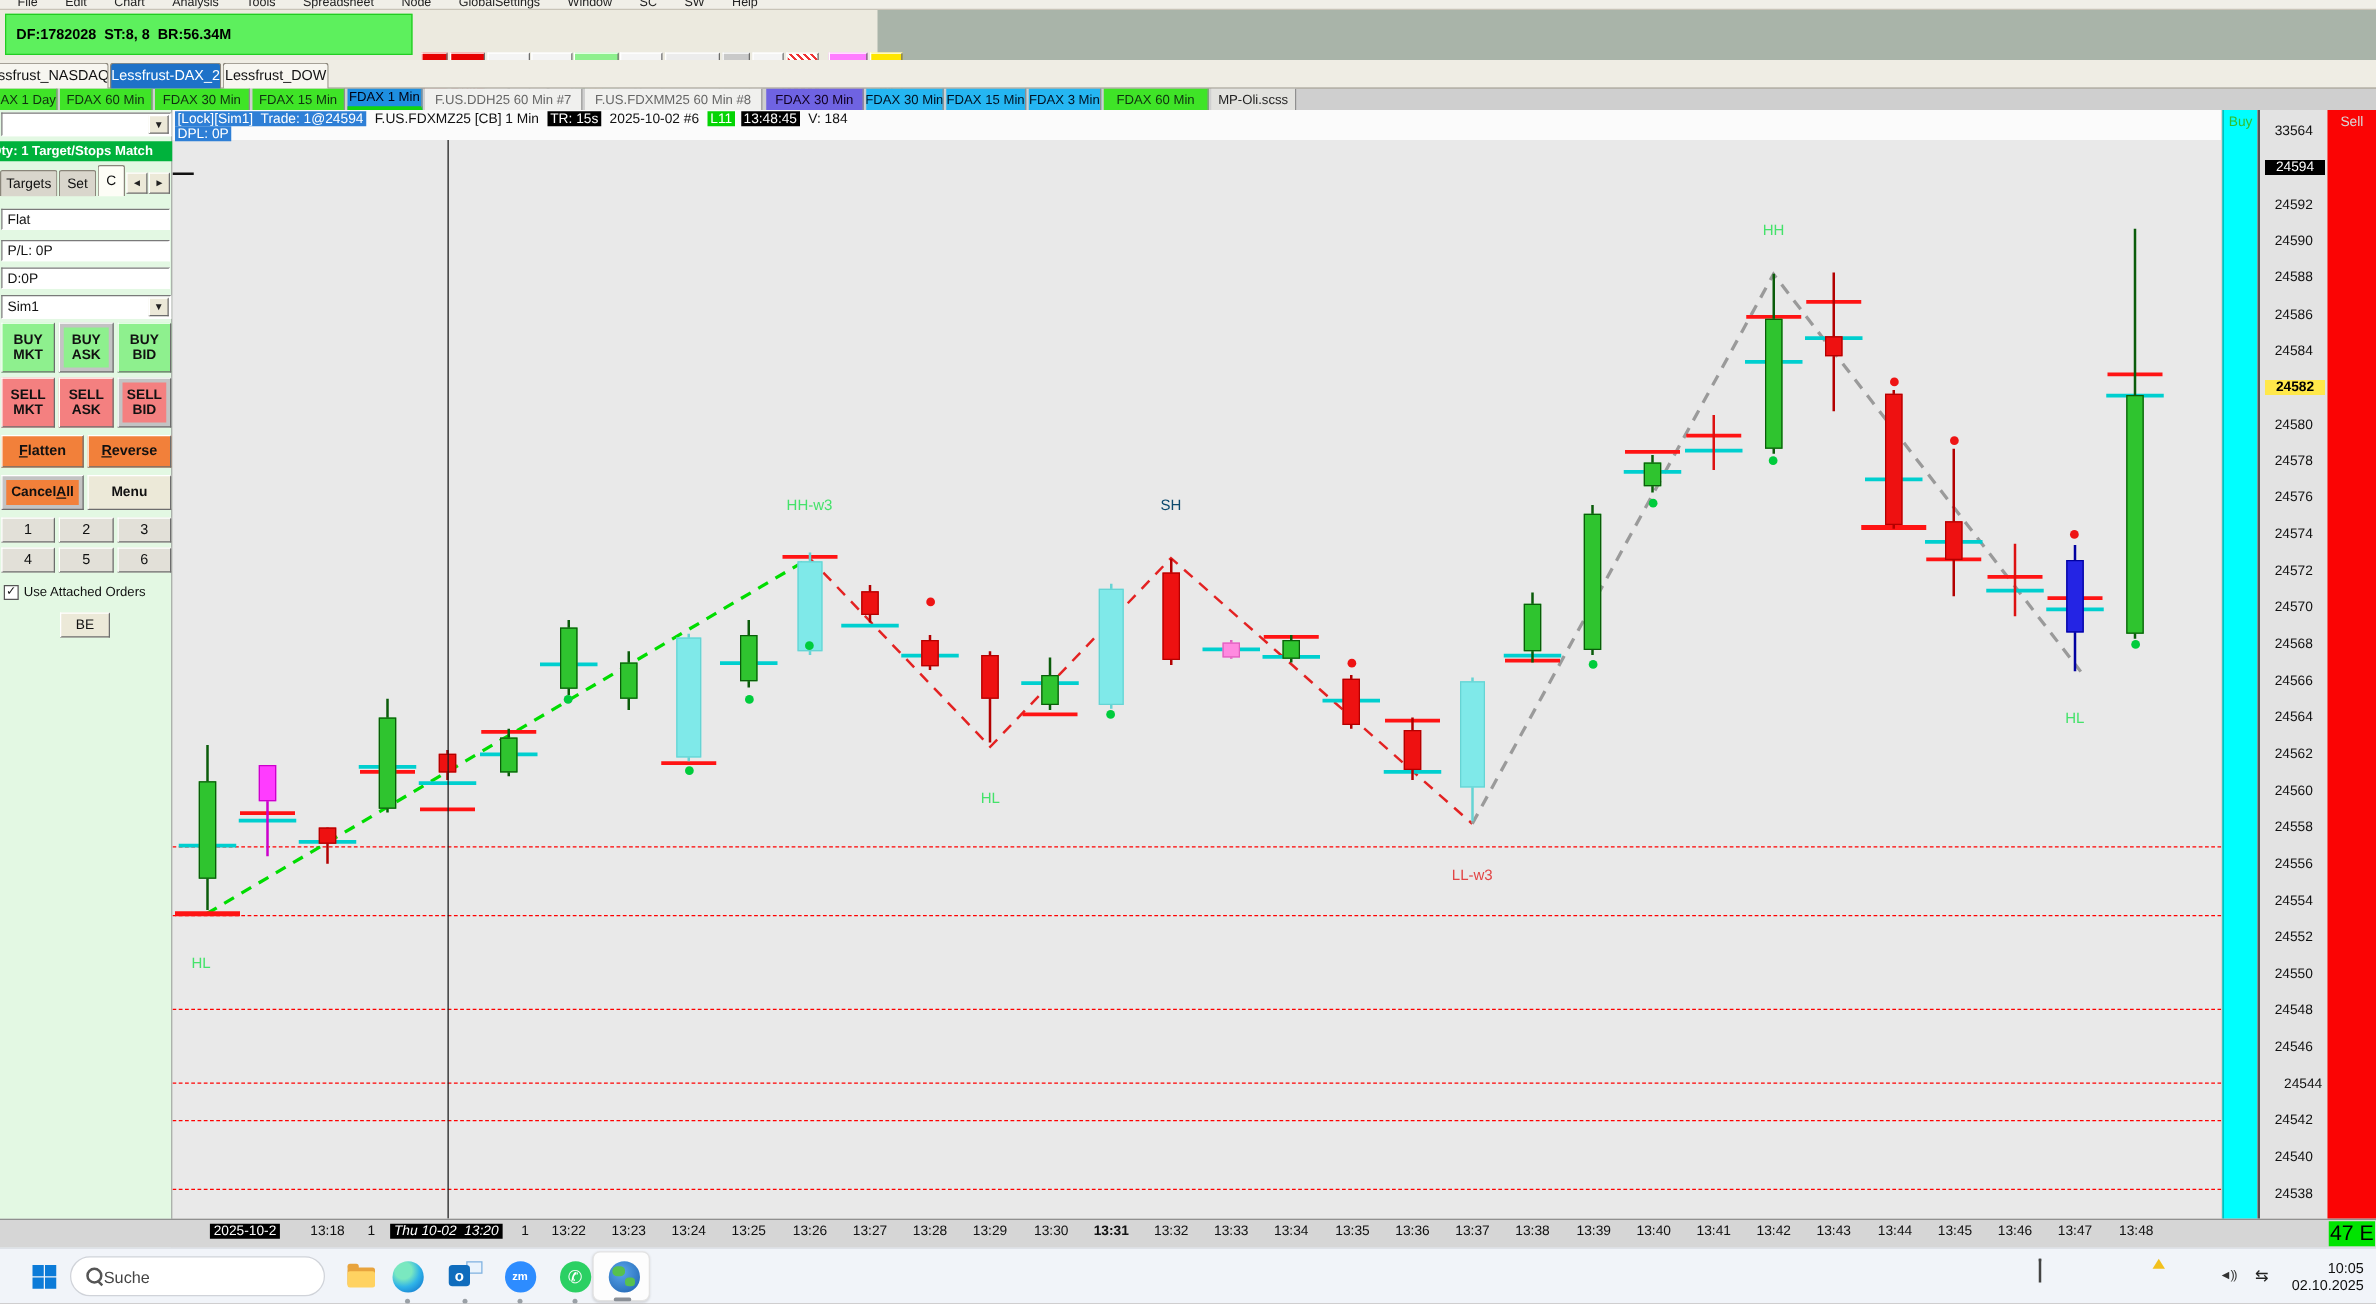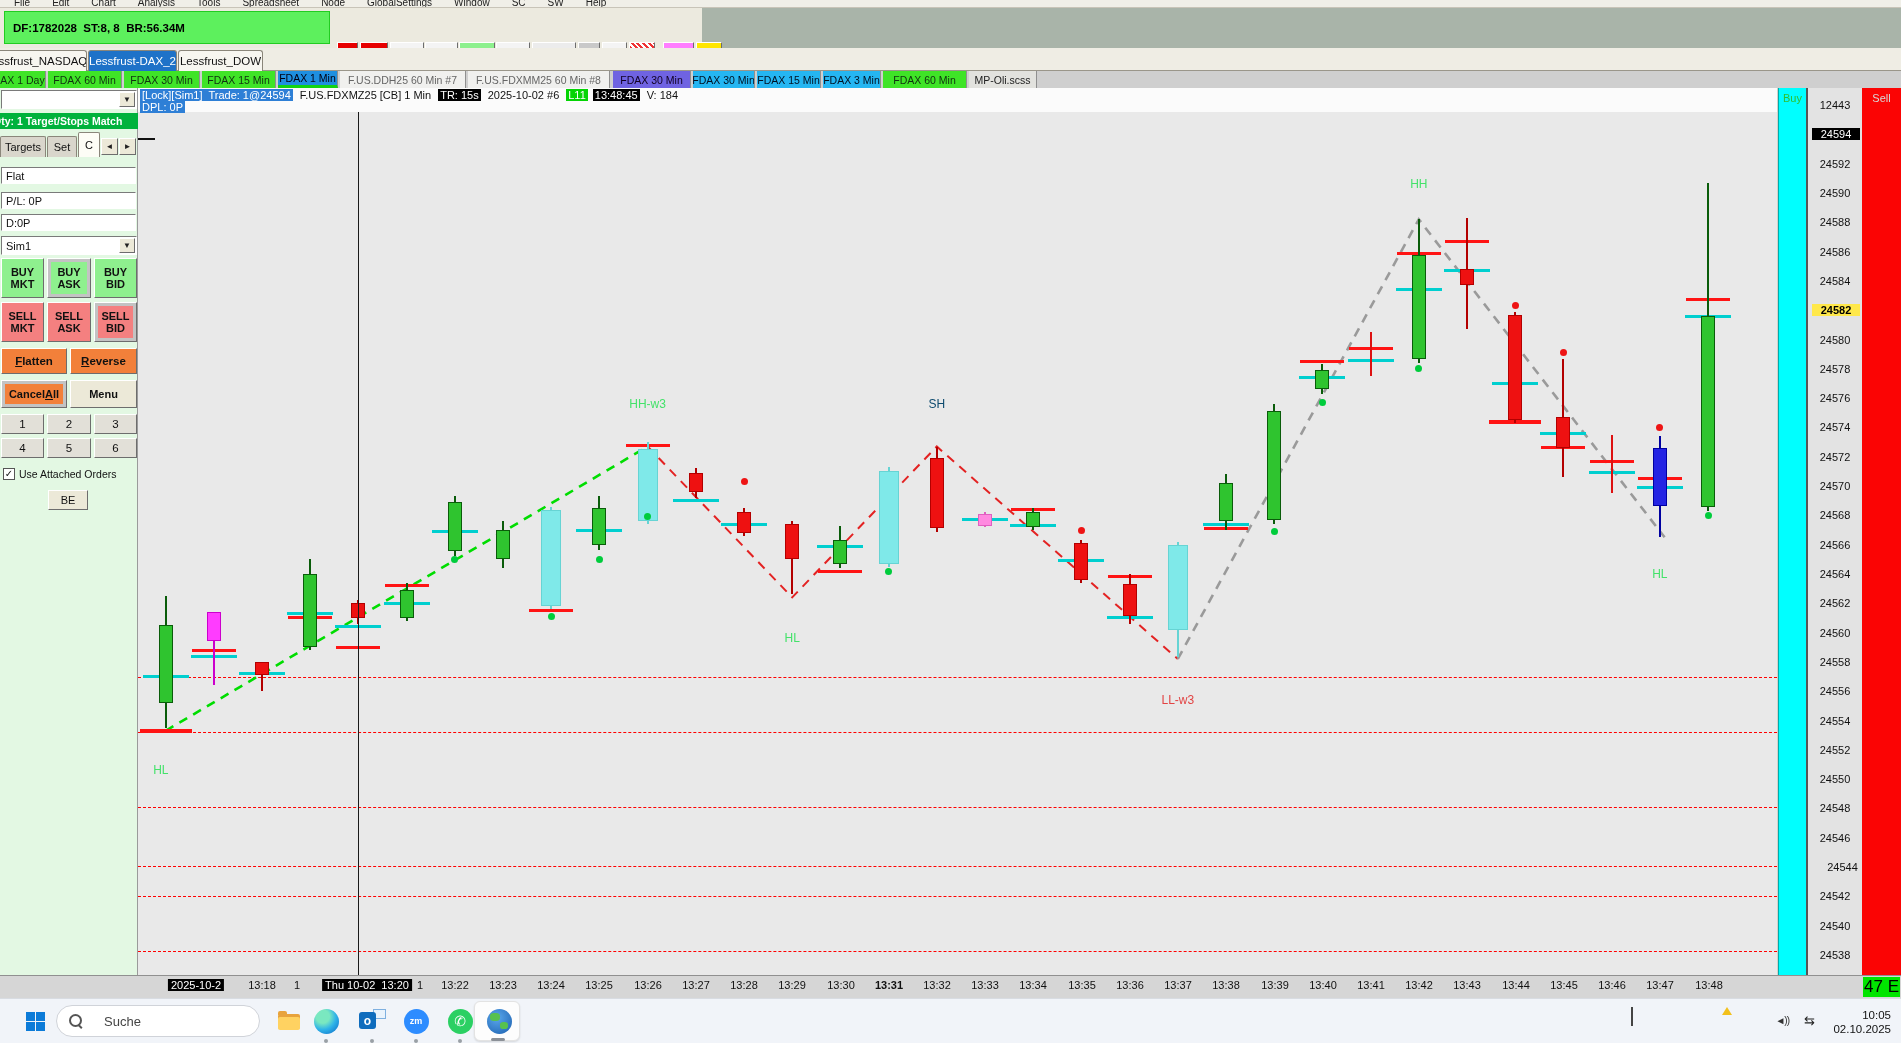--- a/index.html
+++ b/index.html
@@ -104,21 +104,21 @@
   
   .timeaxis{position:absolute;left:0;top:975px;width:1901px;height:23px;background:#d6d6d6;border-top:1px solid #909090;}
   .tlabel{position:absolute;top:3px;transform:translateX(-50%);font-size:11px;color:#111;white-space:pre;}
   .tlabel.black{background:#000;color:#fff;padding:0 3px;}
   .badge47{position:absolute;right:1px;top:1px;width:37px;height:20px;background:#00e400;color:#000;font-size:17px;display:flex;align-items:center;justify-content:center;}
 
   
   .taskbar{position:absolute;left:0;top:998px;width:1901px;height:45px;background:#f1f4f9;border-top:1px solid #d8dce2;}
   .startlogo{position:absolute;left:26px;top:13px;width:19px;height:19px;display:grid;grid-template-columns:9px 9px;grid-template-rows:9px 9px;gap:1px;}
   .startlogo span{background:#0c7bd8;}
-  .searchpill{position:absolute;left:56px;top:6px;width:204px;height:32px;background:#fff;border:1px solid #d0d3d9;border-radius:17px;display:flex;align-items:center;gap:21px;padding-left:12px;}
+  .searchpill{position:absolute;left:56px;top:6px;width:204px;height:32px;background:#fff;border:1px solid #d0d3d9;border-radius:17px;display:flex;align-items:center;gap:0;padding-left:12px;}
   .magglass{position:relative;width:14px;height:14px;}
   .magglass:before{content:"";position:absolute;left:0;top:0;width:9px;height:9px;border:2px solid #555;border-radius:50%;}
   .magglass:after{content:"";position:absolute;left:10px;top:10px;width:5px;height:2px;background:#555;transform:rotate(45deg);transform-origin:0 0;}
   .searchtxt{font-size:13px;color:#444;}
   .appicon{position:absolute;top:8px;width:28px;height:28px;display:flex;align-items:center;justify-content:center;}
   .rundot{position:absolute;top:40px;width:4px;height:4px;border-radius:2px;background:#9aa0a6;}
   .activeplate{position:absolute;left:474px;top:2px;width:46px;height:40px;background:#fdfdfd;border:1px solid #e3e3e3;border-radius:6px;box-shadow:0 1px 2px rgba(0,0,0,.12);}
   .activebar{position:absolute;left:491px;top:39px;width:14px;height:3px;border-radius:2px;background:#8b9097;}
   .icl-folder-back{position:absolute;left:2px;top:7px;width:22px;height:15px;background:#e8a33d;border-radius:2px;}
   .icl-folder-back:before{content:"";position:absolute;left:0;top:-3px;width:9px;height:4px;background:#e8a33d;border-radius:2px 2px 0 0;}
@@ -423,21 +423,21 @@
       <div class="swlabel" style="left: 798.8px; top: 309px; color: #0c4a6e;">SH</div>
       <div class="swlabel" style="left: 1039.8px; top: 605px; color: rgb(226, 68, 68);">LL-w3</div>
       <div class="swlabel" style="left: 1280.8px; top: 89.1px; color: rgb(68, 226, 106);">HH</div>
       <div class="swlabel" style="left: 1521.8px; top: 479px; color: rgb(68, 226, 106);">HL</div>
     </div>
 
   <div class="buystrip">
     <span class="lbl">Buy</span>
   </div>
   <div class="pricescale" id="pricescale">
-      <div class="plabel" style="top: 17px;">12443</div>
+      <div class="plabel" style="top: 17px;">33564</div>
       <div class="plabel black" style="top: 46.3px;">24594</div>
       <div class="plabel" style="top: 75.6px;">24592</div>
       <div class="plabel" style="top: 104.9px;">24590</div>
       <div class="plabel" style="top: 134.2px;">24588</div>
       <div class="plabel" style="top: 163.5px;">24586</div>
       <div class="plabel" style="top: 192.9px;">24584</div>
       <div class="plabel yellow" style="top: 222.2px;">24582</div>
       <div class="plabel" style="top: 251.5px;">24580</div>
       <div class="plabel" style="top: 280.8px;">24578</div>
       <div class="plabel" style="top: 310.1px;">24576</div>
@@ -463,21 +463,21 @@
     </div>
   <div class="sellstrip">
     <span class="lbl">Sell</span>
   </div>
 
   <div class="timeaxis" id="timeaxis">
     <div class="badge47">47 E</div>
   <div class="tlabel black" style="left: 196px;">2025-10-2</div>
       <div class="tlabel" style="left: 262px;">13:18</div>
       <div class="tlabel" style="left: 297px;">1</div>
-      <div class="tlabel black" style="left: 367px;">Thu 10-02  13:20</div>
+      <div class="tlabel black" style="left: 357px; font-style: italic;">Thu 10-02  13:20</div>
       <div class="tlabel" style="left: 420px;">1</div>
       <div class="tlabel" style="left: 455px;">13:22</div>
       <div class="tlabel" style="left: 503px;">13:23</div>
       <div class="tlabel" style="left: 551px;">13:24</div>
       <div class="tlabel" style="left: 599px;">13:25</div>
       <div class="tlabel" style="left: 648px;">13:26</div>
       <div class="tlabel" style="left: 696px;">13:27</div>
       <div class="tlabel" style="left: 744px;">13:28</div>
       <div class="tlabel" style="left: 792px;">13:29</div>
       <div class="tlabel" style="left: 841px;">13:30</div>

